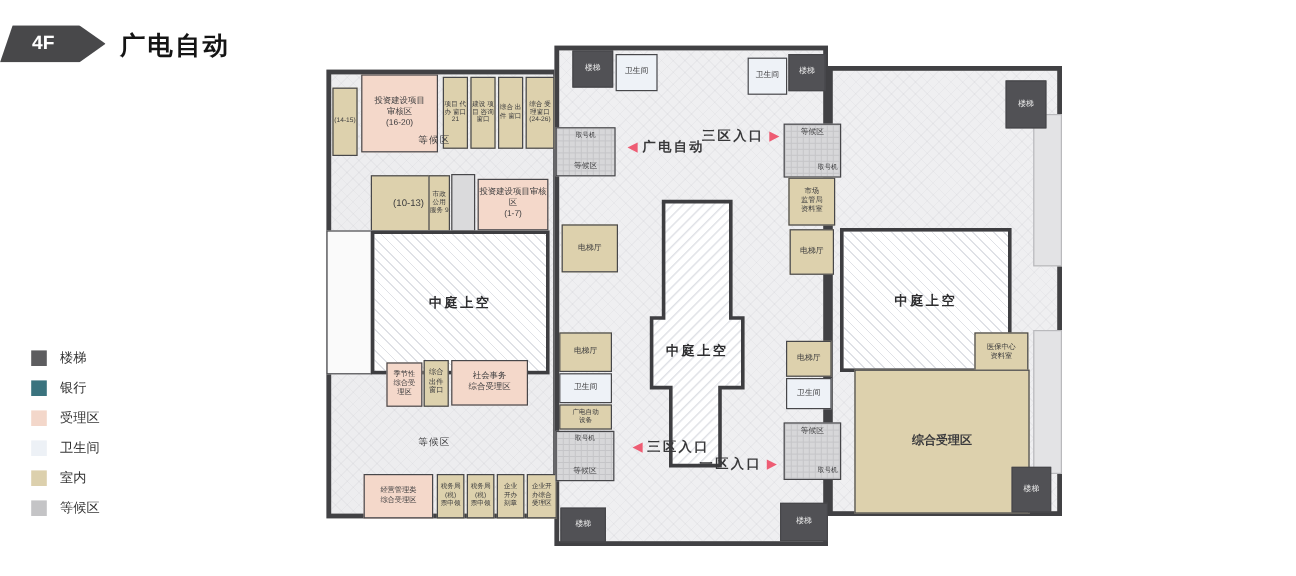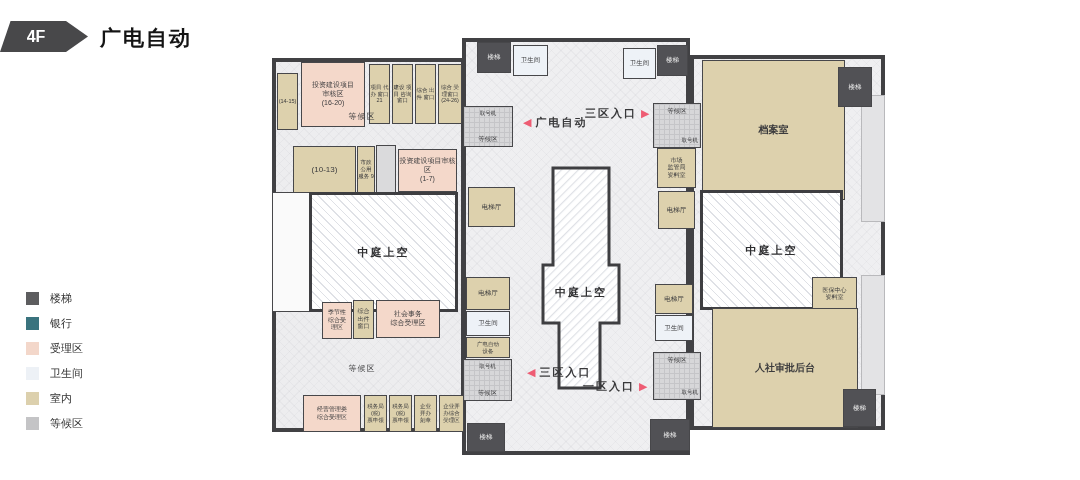--- a/index.html
+++ b/index.html
@@ -140,21 +140,21 @@
     </div>
   <div class="room beige f5" style="left:150px;top:29px;width:21px;height:60px;">
       <span>综合 出件 窗口</span>
     </div>
   <div class="room beige f5" style="left:173px;top:29px;width:24px;height:60px;">
       <span>综合 受理窗口 (24-26)</span>
     </div>
 
   <div class="floor-label" style="left:72px;top:76px;width:50px;">等候区</div>
 
-  <div class="room beige f8" style="left:28px;top:111px;width:63px;height:47px;">
+  <div class="room beige f8" style="left:44px;top:111px;width:63px;height:47px;">
       <span>(10-13)</span>
     </div>
   <div class="room beige f5" style="left:92px;top:111px;width:18px;height:47px;">
       <span>市政 公用 服务 9</span>
     </div>
   <div class="room corridor" style="left:111px;top:110px;width:20px;height:48px;"></div>
   <div class="room pink f7" style="left:133px;top:114px;width:59px;height:43px;">
       <span>投资建设项目审核区
 (1-7)</span>
     </div>
@@ -296,33 +296,30 @@
       <span>卫生间</span>
     </div>
   <div class="room grid" style="left:388px;top:317px;width:48px;height:48px;">
     <span class="f65">等候区</span>
     <span class="tiny-tag" style="align-self:flex-end;">取号机</span>
   </div>
   <div class="room dark f65" style="left:385px;top:384px;width:40px;height:32px;">
       <span>楼梯</span>
     </div>
 
-  <div class="room beige f10" style="left:437px;top:25px;width:143px;height:140px;">
-      <span>档案室</span>
-    </div>
   <div class="room dark f65" style="left:573px;top:32px;width:34px;height:40px;">
       <span>楼梯</span>
     </div>
   <div class="atrium" style="left:435px;top:155px;width:143px;height:120px;">
       <span>中庭上空</span>
     </div>
   <div class="room beige f6" style="left:547px;top:242px;width:45px;height:34px;">
       <span>医保中心
 资料室</span>
     </div>
   <div class="room beige f10" style="left:447px;top:273px;width:146px;height:120px;">
-      <span>人社审批后台</span>
+      <span>综合受理区</span>
     </div>
   <div class="room dark f65" style="left:578px;top:354px;width:33px;height:38px;">
       <span>楼梯</span>
     </div>
 
 </div>
 
 </body></html>

